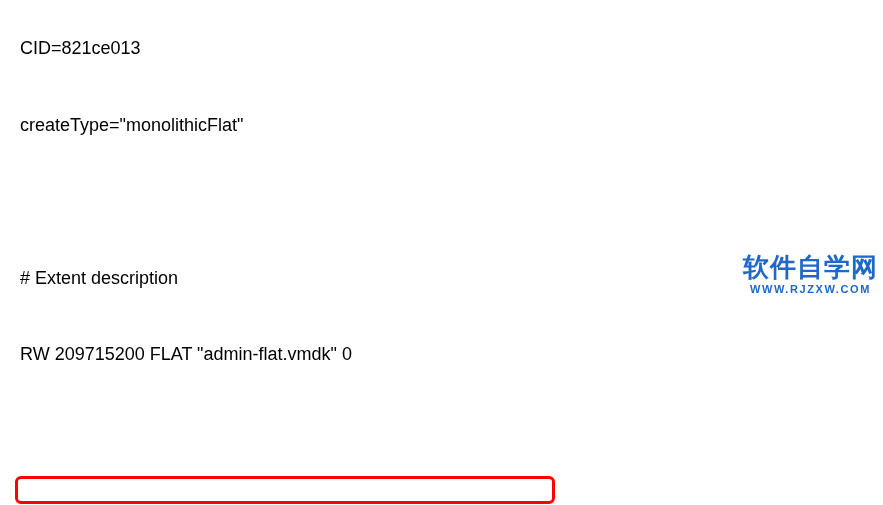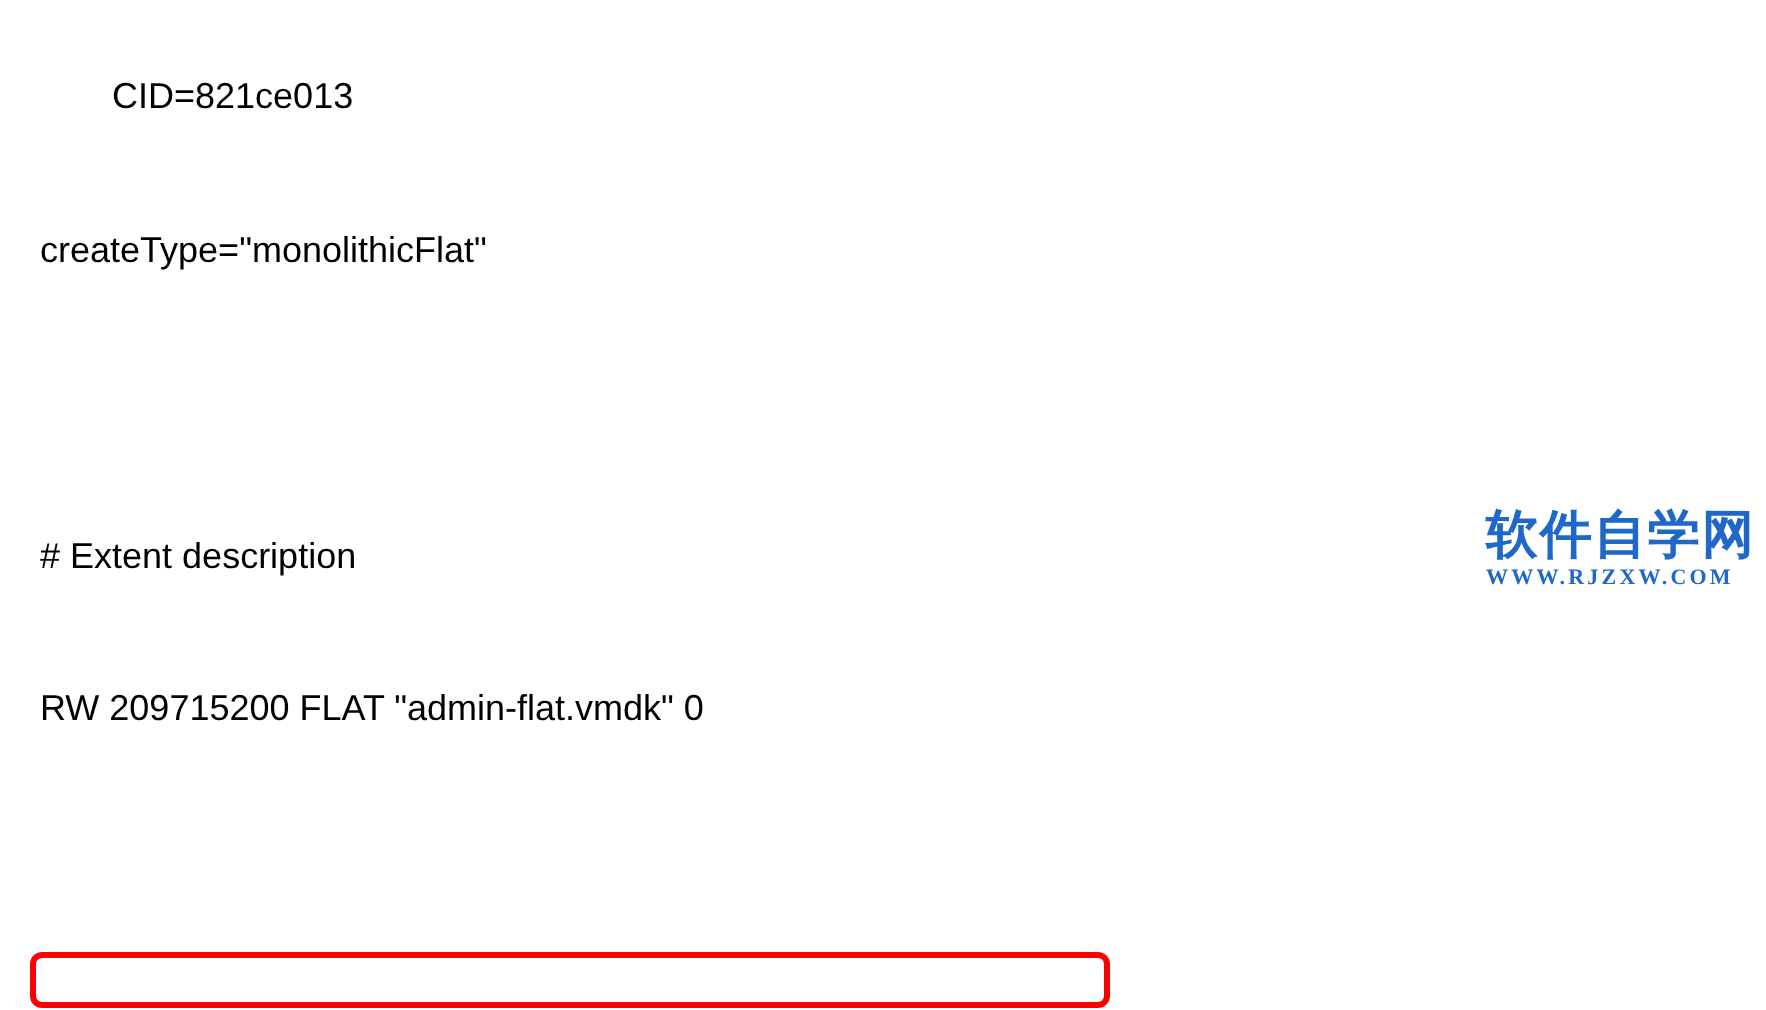--- a/index.html
+++ b/index.html
@@ -34,54 +34,54 @@
       left: 15px;
       top: 476px;
       width: 540px;
       height: 28px;
       pointer-events: none;
     }
     .watermark {
       position: absolute;
       right: 5px;
       top: 255px;
-      text-align: left;
+      text-align: center;
     }
     .watermark-main {
       font-family: "Microsoft YaHei", "SimHei", sans-serif;
       font-weight: 900;
       font-size: 26px;
       color: #2068c8;
       text-shadow: 
         -1px -1px 0 #ffffff,
         1px -1px 0 #ffffff,
         -1px 1px 0 #ffffff,
         1px 1px 0 #ffffff,
         2px 2px 0 #ffffff;
       letter-spacing: 1px;
     }
     .watermark-sub {
-      font-family: Liberation Serif, serif;
+      font-family: Liberation Sans, sans-serif;
       font-weight: 900;
       font-size: 11px;
       color: #2068c8;
       text-shadow:
         -0.5px -0.5px 0 #ffffff,
         0.5px -0.5px 0 #ffffff,
         -0.5px 0.5px 0 #ffffff,
         0.5px 0.5px 0 #ffffff;
       letter-spacing: 1.6px;
       margin-top: -4px;
     }
   </style>
 </head>
 <body>
 
 <div class="code-content">
-  <span class="code-line" style="margin-top:-15px;margin-left:36px;">CID=821ce013</span>
+  <span class="code-line" style="margin-top:-15px;">CID=821ce013</span>
   <span class="code-line">createType="monolithicFlat"</span>
   <span class="code-line"></span>
   <span class="code-line"># Extent description</span>
   <span class="code-line">RW 209715200 FLAT "admin-flat.vmdk" 0</span>
   <span class="code-line"></span>
   
   
   
   
   

